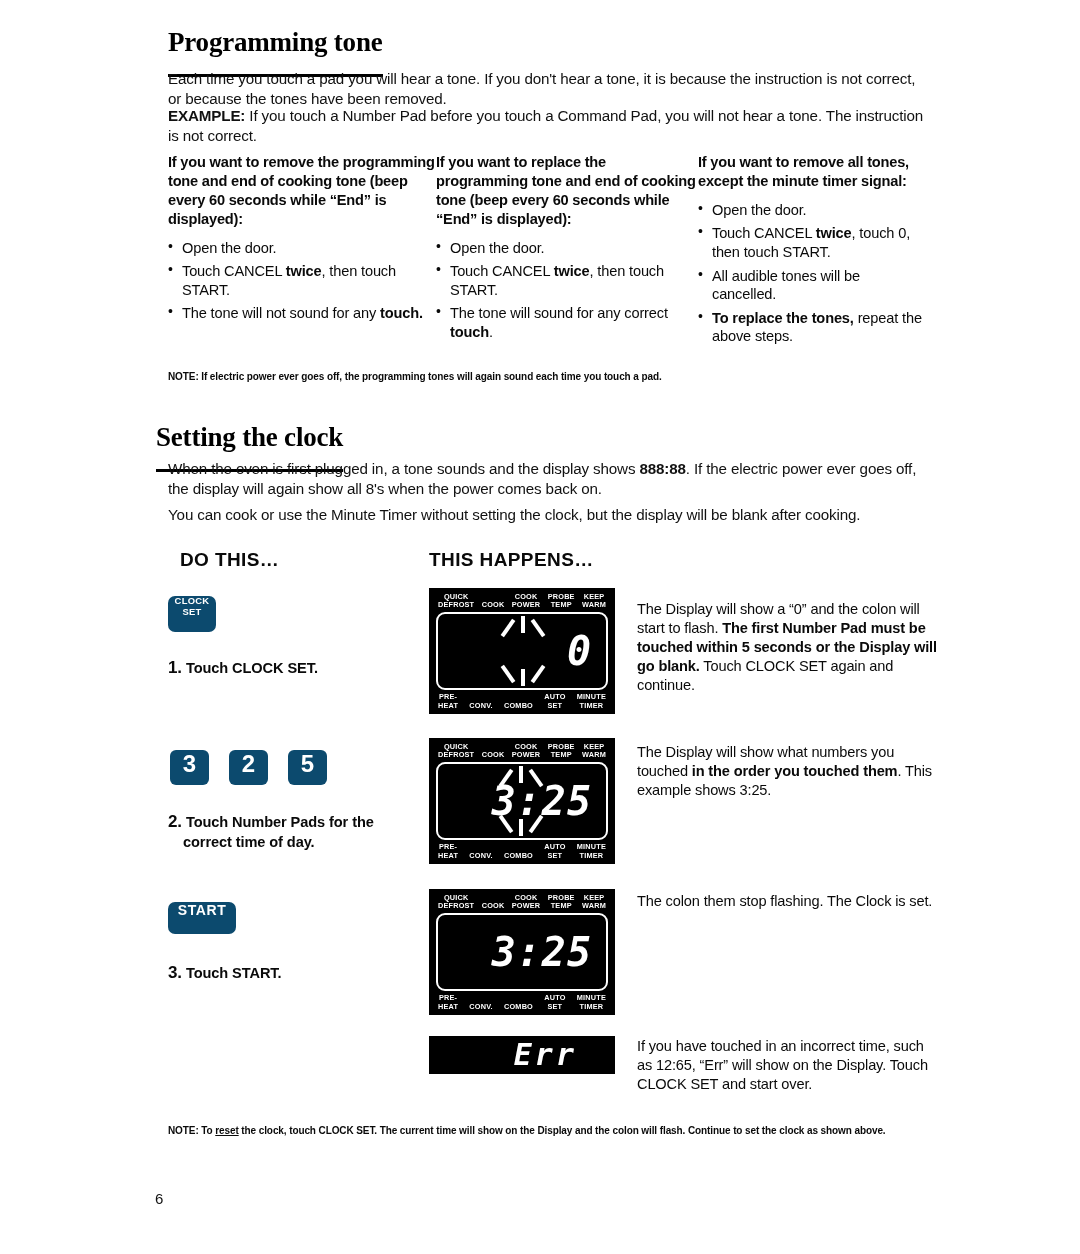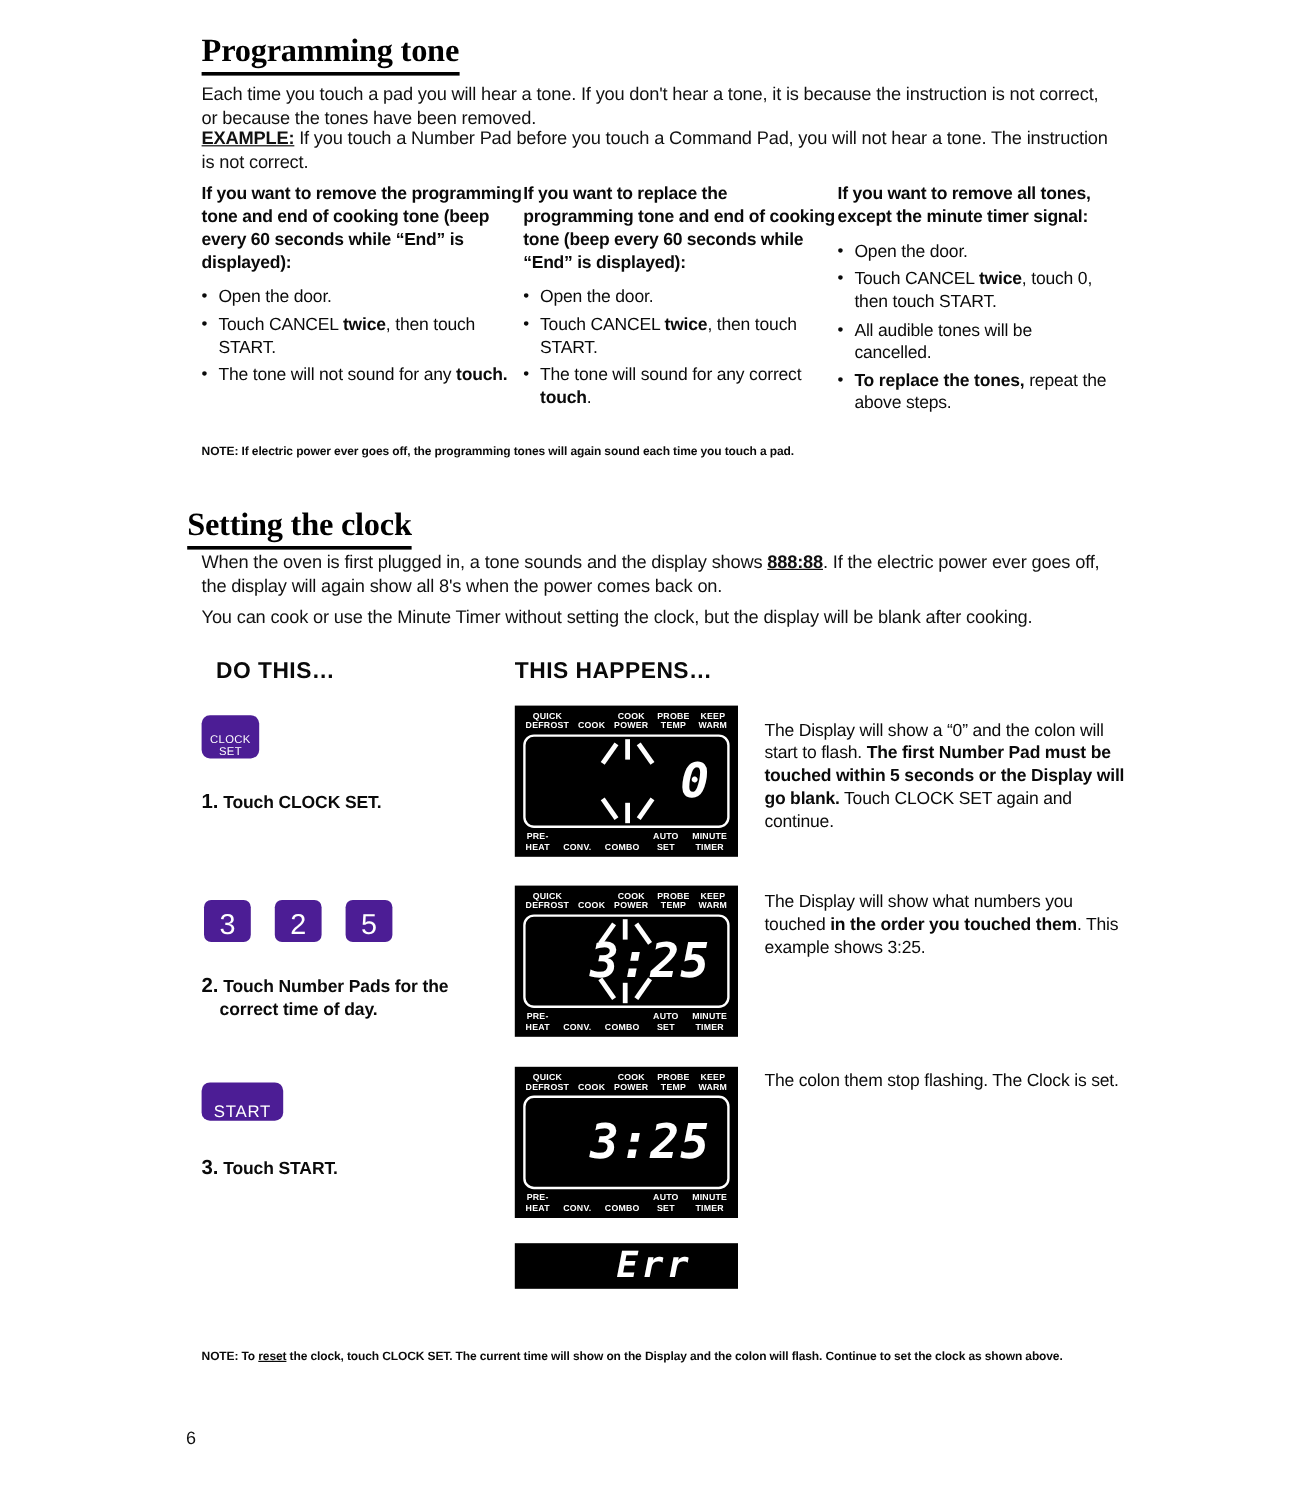--- a/index.html
+++ b/index.html
@@ -16,33 +16,33 @@
   .page{position:absolute;left:0;top:0;width:1080px;height:1254px;}
 
   
   .sec-head{
     font-family:"Liberation Serif", serif;
     font-weight:bold;
     font-size:27px;
     letter-spacing:-0.2px;
     color:#000;
     display:inline-block;
-    padding-bottom:4px;
+    padding-bottom:18px;
     border-bottom:3px solid #000;
     line-height:1.05;
   }
 
   
   .body{
     font-size:15.2px;
     line-height:1.33;
     color:#111;
     letter-spacing:-0.15px;
   }
-  .body b, .bold{font-weight:bold;text-decoration:underline;}
+  .body b, .bold{font-weight:bold;}
 
   .note{
     font-weight:bold;
     font-size:10px;
     line-height:1.35;
     letter-spacing:-0.1px;
   }
   .u{text-decoration:underline;}
 
   
@@ -75,25 +75,25 @@
   
   .dth{
     position:absolute;
     font-size:19px;
     font-weight:bold;
     letter-spacing:0.4px;
   }
 
   
   .pad{
-    background:#4c1d95;color:#fff;
+    background:#0c4a6e;color:#fff;
     border-radius:7px;
-    display:flex;align-items:flex-end;justify-content:center;
+    display:flex;align-items:flex-start;justify-content:center;
     text-align:center;
-    font-weight:normal;
+    font-weight:bold;
     position:absolute;
   }
   .pad-clockset{
     left:168px;top:596px;width:48px;height:36px;
     font-size:9.4px;line-height:1.12;letter-spacing:0.3px;
   }
   .pad-num{
     width:39px;height:35px;font-size:24px;border-radius:6px;
   }
   .pad-n3{left:170px;top:750px;}
@@ -369,17 +369,18 @@
     </div>
   <div class="disp err" id="disp3" style="left:429px;top:1036px;padding:0;">
       <div class="screen">
         <div class="lcd err">Err</div>
       </div>
     </div>
 
   <div class="explain" style="left:637px;top:600px;">The Display will show a “0” and the colon will start to flash. <b>The first Number Pad must be touched within 5 seconds or the Display will go blank.</b> Touch CLOCK SET again and continue.</div>
   <div class="explain" style="left:637px;top:743px;">The Display will show what numbers you touched <b>in the order you touched them</b>. This example shows 3:25.</div>
   <div class="explain" style="left:637px;top:892px;">The colon them stop flashing. The Clock is set.</div>
+  <div class="explain" style="left:637px;top:1037px;">If you have touched in an incorrect time, such as 12:65, “Err” will show on the Display. Touch CLOCK SET and start over.</div>
 
   <div class="note" style="position:absolute;left:168px;top:1124px;width:770px;">NOTE: To <span class="u">reset</span> the clock, touch CLOCK SET. The current time will show on the Display and the colon will flash. Continue to set the clock as shown above.</div>
 
   <div class="pageno">6</div>
 </div>
 
 </body></html>

